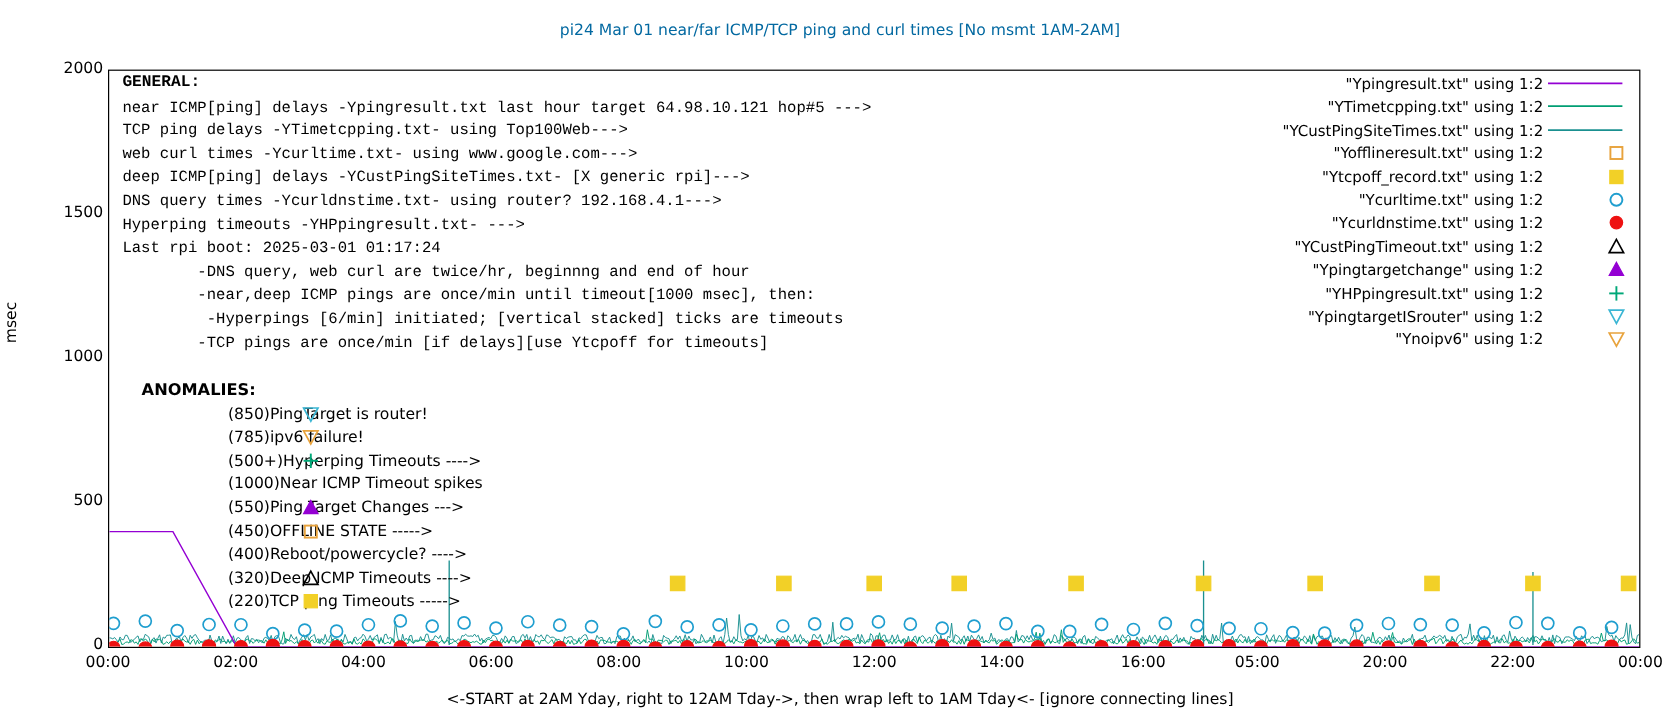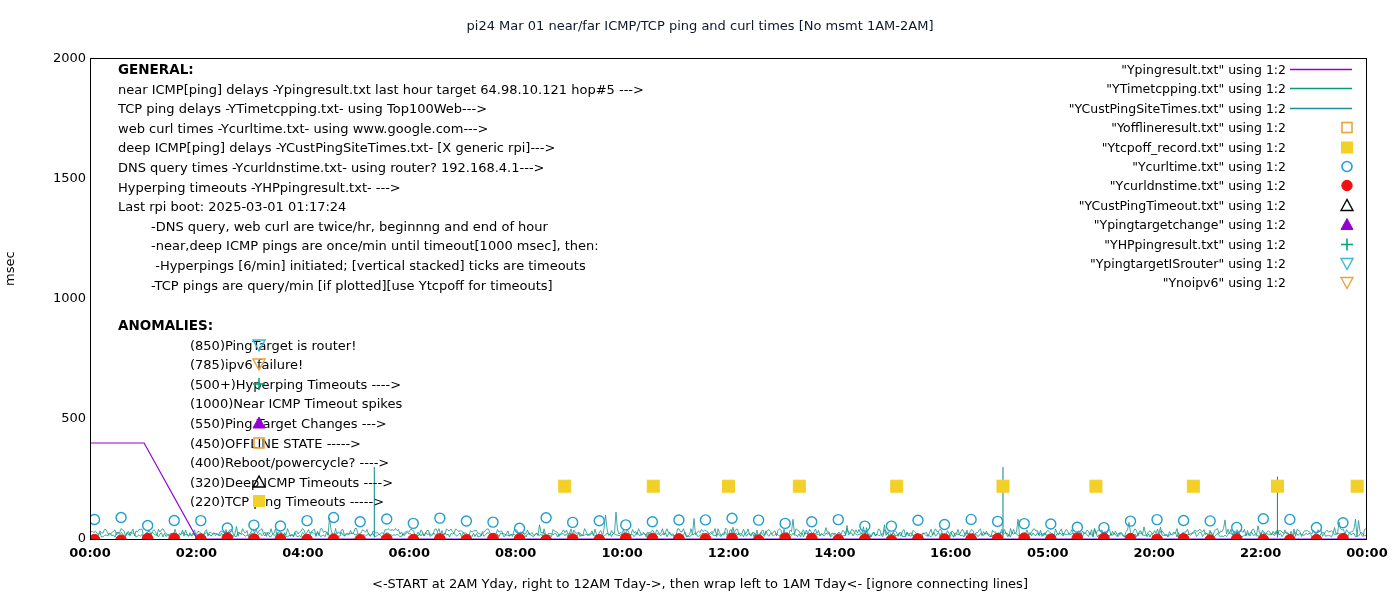--- a/index.html
+++ b/index.html
@@ -19,21 +19,21 @@
     width: 1400px;
     height: 600px;
   }
   .chart-title {
     position: absolute;
     top: 18px;
     left: 0;
     width: 1400px;
     text-align: center;
     font-size: 13px;
-    color: #0f172a;
+    color: #0369a1;
   }
   
   #plot {
     position: absolute;
     left: 90px;
     top: 58px;
     width: 1277px;
     height: 482px;
     border: 1px solid #000;
     box-sizing: border-box;
@@ -61,45 +61,45 @@
     top: 0;
     width: 56px;
     height: 600px;
   }
   #xticks {
     position: absolute;
     left: 0;
     top: 545px;
     width: 1400px;
     height: 20px;
-    font-weight: bold;
   }
   .xtick {
     position: absolute;
     font-size: 13px;
     text-align: center;
     width: 60px;
     margin-left: -30px;
   }
   .xlabel {
     position: absolute;
     top: 576px;
     left: 0;
     width: 1400px;
     text-align: center;
     font-size: 13px;
   }
   
   #annot {
     position: absolute;
-    left: 118px;
+    left: 102px;
     top: 60px;
     width: 700px;
     font-size: 13px;
     line-height: 19.6px;
+    font-family: Liberation Mono, monospace;
   }
   #annot .hdr {
     font-weight: bold;
     font-size: 13.5px;
   }
   #annot .line {
     white-space: pre;
   }
   #anomalies {
     position: absolute;
@@ -306,21 +306,21 @@
         <div class="line">near ICMP[ping] delays -Ypingresult.txt last hour target 64.98.10.121 hop#5 ---&gt;</div>
         <div class="line">TCP ping delays -YTimetcpping.txt- using Top100Web---&gt;</div>
         <div class="line">web curl times -Ycurltime.txt- using www.google.com---&gt;</div>
         <div class="line">deep ICMP[ping] delays -YCustPingSiteTimes.txt- [X generic rpi]---&gt;</div>
         <div class="line">DNS query times -Ycurldnstime.txt- using router? 192.168.4.1---&gt;</div>
         <div class="line">Hyperping timeouts -YHPpingresult.txt- ---&gt;</div>
         <div class="line">Last rpi boot: 2025-03-01 01:17:24</div>
         <div class="line">        -DNS query, web curl are twice/hr, beginnng and end of hour</div>
         <div class="line">        -near,deep ICMP pings are once/min until timeout[1000 msec], then:</div>
         <div class="line">         -Hyperpings [6/min] initiated; [vertical stacked] ticks are timeouts</div>
-        <div class="line">        -TCP pings are query/min [if plotted][use Ytcpoff for timeouts]</div>
+        <div class="line">        -TCP pings are once/min [if delays][use Ytcpoff for timeouts]</div>
       </div>
   </div>
 
   <div id="anomalies">
     <div class="hdr">ANOMALIES:</div>
     <div id="anomaly-lines">
         <div class="arow"><span class="sym"><svg class="sym" width="18" height="18">
               <polygon points="9,15 3,4 15,4" fill="none" stroke="#3bb6d4" stroke-width="1.4"></polygon>
             </svg></span><span>(850)PingTarget is router!</span></div>
         <div class="arow"><span class="sym"><svg class="sym" width="18" height="18">

